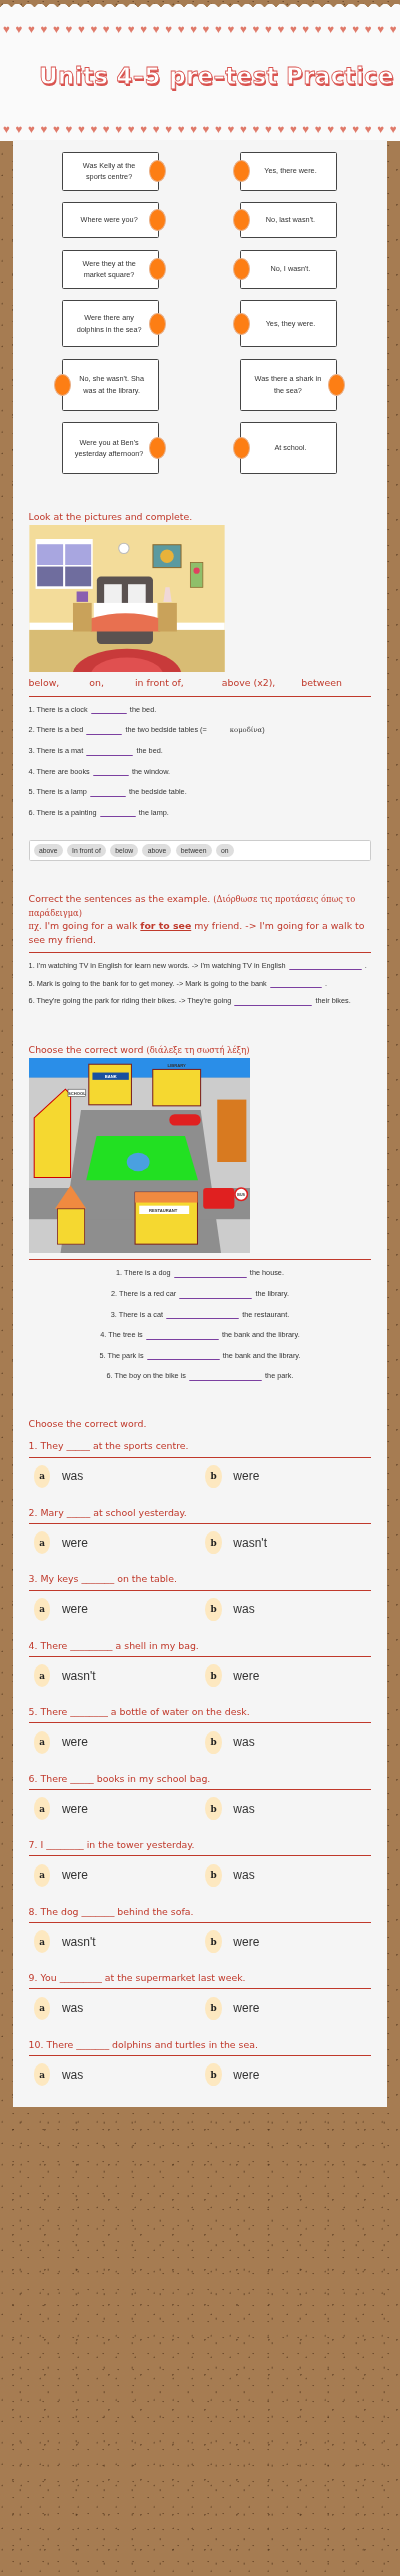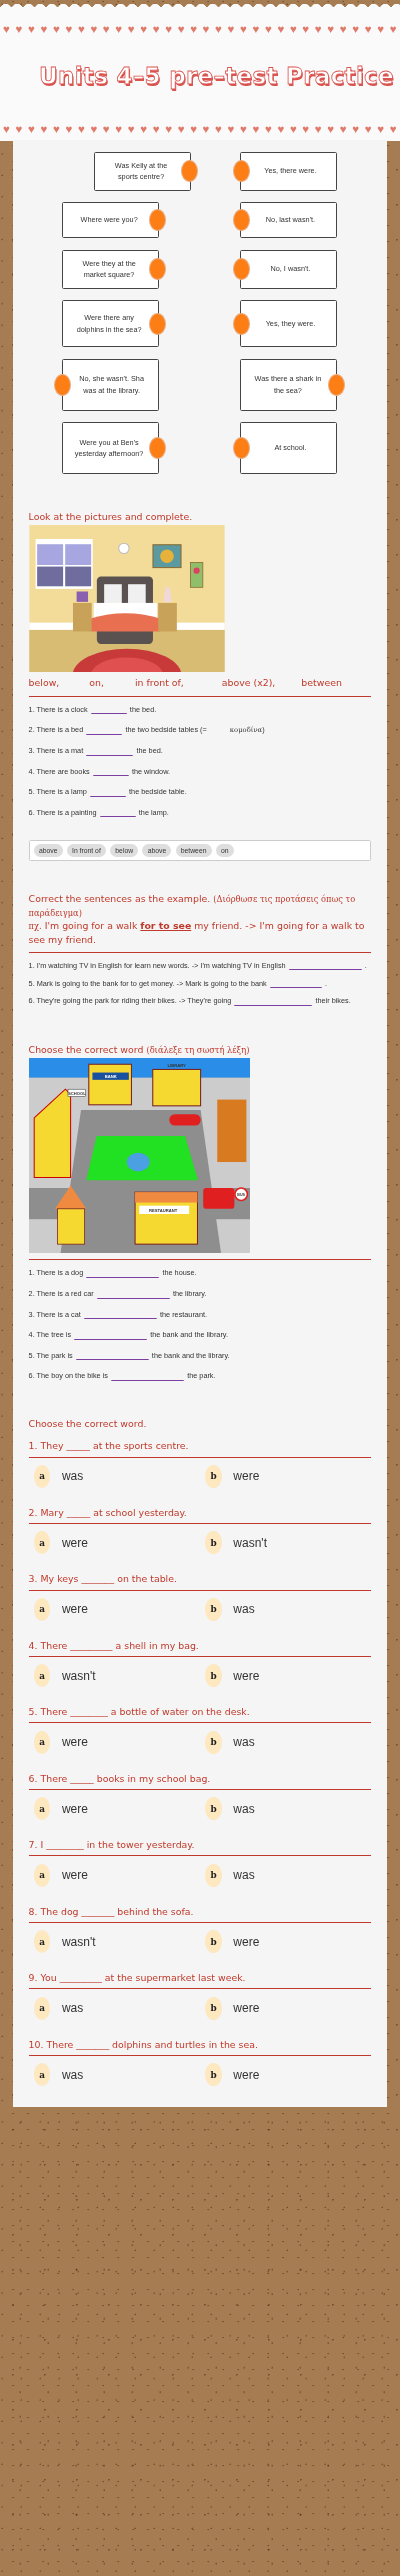--- a/index.html
+++ b/index.html
@@ -184,21 +184,21 @@
       <span>♥</span>
       <span>♥</span>
     </div>
 </div>
 
 <div class="sheet">
 
   <section>
     <div class="match" id="match">
         <div class="match-row">
-          <div class="mbox left" style="min-height: 39px; margin-left: 32px;">
+          <div class="mbox left" style="min-height: 39px;">
             <span>Was Kelly at the sports centre?</span>
             <span class="dot"></span>
           </div>
           <div class="mbox right" style="min-height: 36px;">
             <span class="dot"></span>
             <span>Yes, there were.</span>
           </div>
         </div>
         <div class="match-row">
           <div class="mbox left" style="min-height: 36px;">
@@ -338,21 +338,21 @@
       <rect x="204" y="258" width="120" height="20" fill="#f08a40"></rect>
       <rect x="212" y="284" width="96" height="16" fill="#fff"></rect>
       <text x="258" y="296" font-size="8" fill="#333" text-anchor="middle" font-family="Liberation Sans, sans-serif" font-weight="bold">RESTAURANT</text>
       <path d="M50 290 L80 245 L110 290 Z" fill="#f08a40"></path>
       <rect x="55" y="290" width="52" height="68" fill="#f5d830" stroke="#7a2020" stroke-width="1.5"></rect>
       <rect x="270" y="108" width="60" height="22" rx="10" fill="#e02020"></rect>
       <rect x="335" y="250" width="60" height="40" rx="6" fill="#e02020"></rect>
       <circle cx="408" cy="262" r="12" fill="#fff" stroke="#e02020" stroke-width="3"></circle>
       <text x="408" y="265" font-size="7" fill="#333" text-anchor="middle" font-family="Liberation Sans, sans-serif" font-weight="bold">BUS</text>
     </svg>
-    <div style="border-top:0.5px solid #c0392b;padding-top:7.3px;" class="fill-list" id="town-list">
+    <div style="border-top:0.5px solid #c0392b;padding-top:7.3px;text-align:center;" class="fill-list" id="town-list">
         <div class="fl"><span>1. There is a dog</span><span class="blank" style="width: 73px;"></span><span>the house.</span></div>
         <div class="fl"><span>2. There is a red car</span><span class="blank" style="width: 73px;"></span><span>the library.</span></div>
         <div class="fl"><span>3. There is a cat</span><span class="blank" style="width: 73px;"></span><span>the restaurant.</span></div>
         <div class="fl"><span>4. The tree is</span><span class="blank" style="width: 73px;"></span><span>the bank and the library.</span></div>
         <div class="fl"><span>5. The park is</span><span class="blank" style="width: 73px;"></span><span>the bank and the library.</span></div>
         <div class="fl"><span>6. The boy on the bike is</span><span class="blank" style="width: 73px;"></span><span>the park.</span></div>
       </div>
   </section>
 
   <section class="mc" style="margin-top:36px;">

